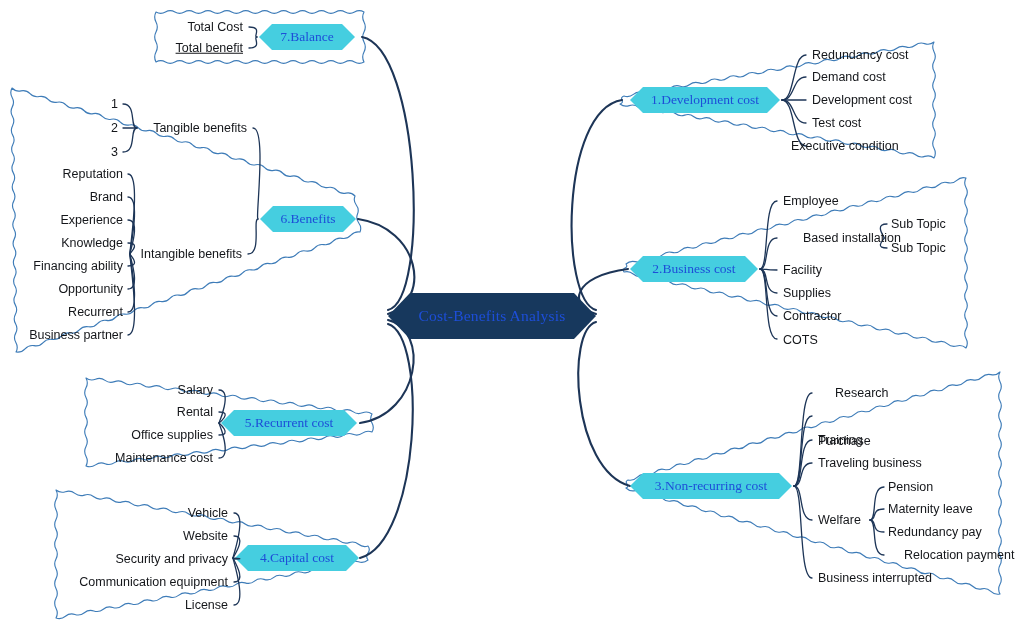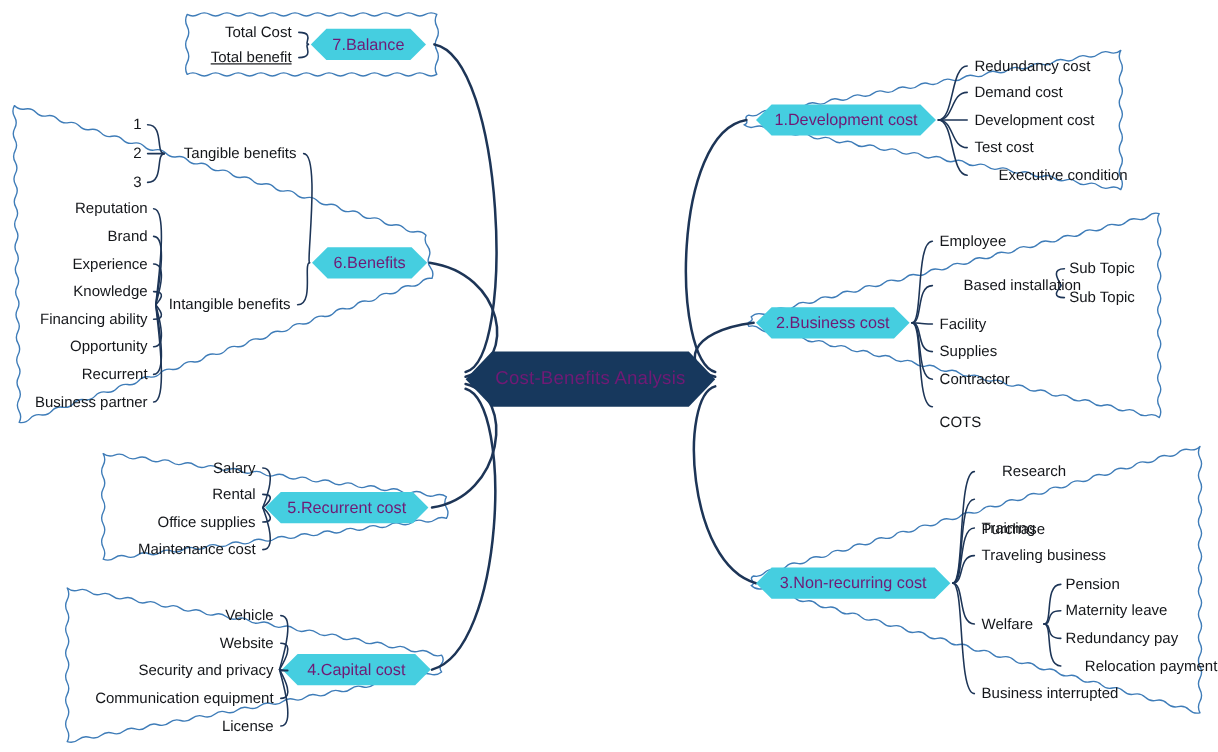--- a/index.html
+++ b/index.html
@@ -14,25 +14,26 @@
     font-size:12.5px;
     color:#14161a;
     white-space:nowrap;
     line-height:1;
   }
   .leaf.r{transform:translate(0,-50%);}          
   .leaf.l{transform:translate(-100%,-50%);}      
   .node-label{
     position:absolute;
     transform:translate(-50%,-50%);
-    color:#701a75;
+    color:#1d4ed8;
     font-size:13.5px;
     white-space:nowrap;
     pointer-events:none;
     line-height:1;
+    font-family:Liberation Serif, serif;
   }
   .node-label.center{
     font-size:15.5px;
     letter-spacing:.2px;
   }
 </style>
 </head>
 <body>
 
 <svg id="map" viewBox="0 0 1015 627">
@@ -106,28 +107,28 @@
     <path d="M 257 37 C 252.6 37 263 27 249 27" fill="none" stroke="#1d3557" stroke-width="1.3" stroke-linecap="round"></path>
     <path d="M 257 37 C 252.6 37 263 48 249 48" fill="none" stroke="#1d3557" stroke-width="1.3" stroke-linecap="round"></path>
   </svg>
 
 <div class="node-label center" style="left: 492px; top: 316px;">Cost-Benefits Analysis</div>
 <div class="node-label" style="left: 705px; top: 100px;">1.Development cost</div>
 <div class="leaf r" style="left: 812px; top: 55px;">Redundancy cost</div>
 <div class="leaf r" style="left: 812px; top: 77px;">Demand cost</div>
 <div class="leaf r" style="left: 812px; top: 100px;">Development cost</div>
 <div class="leaf r" style="left: 812px; top: 123px;">Test cost</div>
-<div class="leaf r" style="left: 832px; top: 146px;">Executive condition</div>
+<div class="leaf r" style="left: 791px; top: 146px;">Executive condition</div>
 <div class="node-label" style="left: 694px; top: 269px;">2.Business cost</div>
 <div class="leaf r" style="left: 783px; top: 201px;">Employee</div>
 <div class="leaf r" style="left: 803px; top: 238px;">Based installation</div>
 <div class="leaf r" style="left: 783px; top: 270px;">Facility</div>
 <div class="leaf r" style="left: 783px; top: 293px;">Supplies</div>
 <div class="leaf r" style="left: 783px; top: 316px;">Contractor</div>
-<div class="leaf r" style="left: 783px; top: 352px;">COTS</div>
+<div class="leaf r" style="left: 783px; top: 340px;">COTS</div>
 <div class="leaf r" style="left: 891px; top: 224px;">Sub Topic</div>
 <div class="leaf r" style="left: 891px; top: 248px;">Sub Topic</div>
 <div class="node-label" style="left: 711px; top: 486px;">3.Non-recurring cost</div>
 <div class="leaf r" style="left: 818px; top: 393px; margin-left: 17px;">Research</div>
 <div class="leaf r" style="left: 818px; top: 416px; margin-top: 25px;">Purchase</div>
 <div class="leaf r" style="left: 818px; top: 440px;">Training</div>
 <div class="leaf r" style="left: 818px; top: 463px;">Traveling business</div>
 <div class="leaf r" style="left: 818px; top: 520px;">Welfare</div>
 <div class="leaf r" style="left: 818px; top: 578px;">Business interrupted</div>
 <div class="leaf r" style="left: 888px; top: 487px;">Pension</div>

